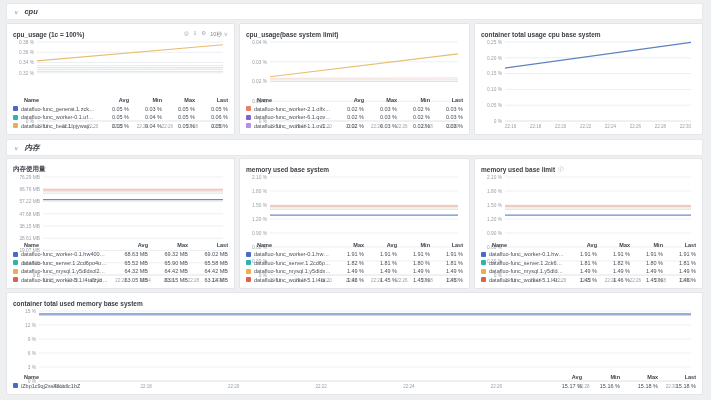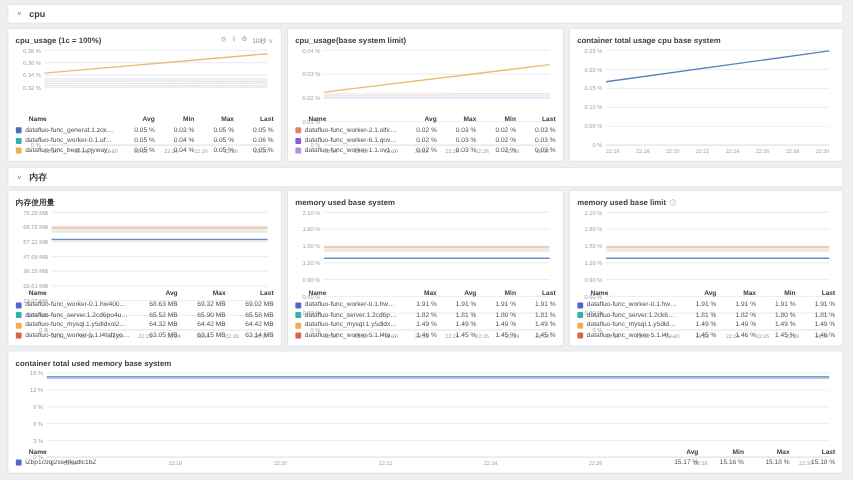--- a/index.html
+++ b/index.html
@@ -9,21 +9,21 @@
     font-family:"Liberation Sans", sans-serif;
     -webkit-font-smoothing:antialiased;
   }
   .sec{
     position:absolute;left:6px;width:697px;height:17px;
     background:#ffffff;border:1px solid #e6e8ea;border-radius:2px;
     display:flex;align-items:center;gap:6px;padding-left:7px;box-sizing:border-box;
     cursor:pointer;
   }
   .chev{font-size:6px;color:#7d838b;line-height:1;transform:scaleY(.8);}
-  .sec-label{font-size:7.5px;font-weight:bold;color:#3c4046;}
+  .sec-label{font-size:7.5px;font-weight:bold;color:#3c4046;font-style:italic;}
   .panel{
     position:absolute;background:#ffffff;border:1px solid #e3e5e8;border-radius:2px;
     box-sizing:border-box;padding:5px 6px 4px 6px;display:flex;flex-direction:column;overflow:hidden;
   }
   .ptitle-row{display:flex;align-items:center;height:10px;flex:0 0 auto;}
   .ptitle{font-size:6.5px;font-weight:bold;color:#3c4046;white-space:nowrap;}
   .info{font-size:5.5px;color:#9aa0a8;margin-left:3px;}
   .pactions{margin-left:auto;display:flex;align-items:center;gap:4px;color:#9aa0a8;}
   .picon{font-size:5.5px;cursor:pointer;line-height:1;}
   .refresh{font-size:5.5px;cursor:pointer;color:#80868e;white-space:nowrap;}

